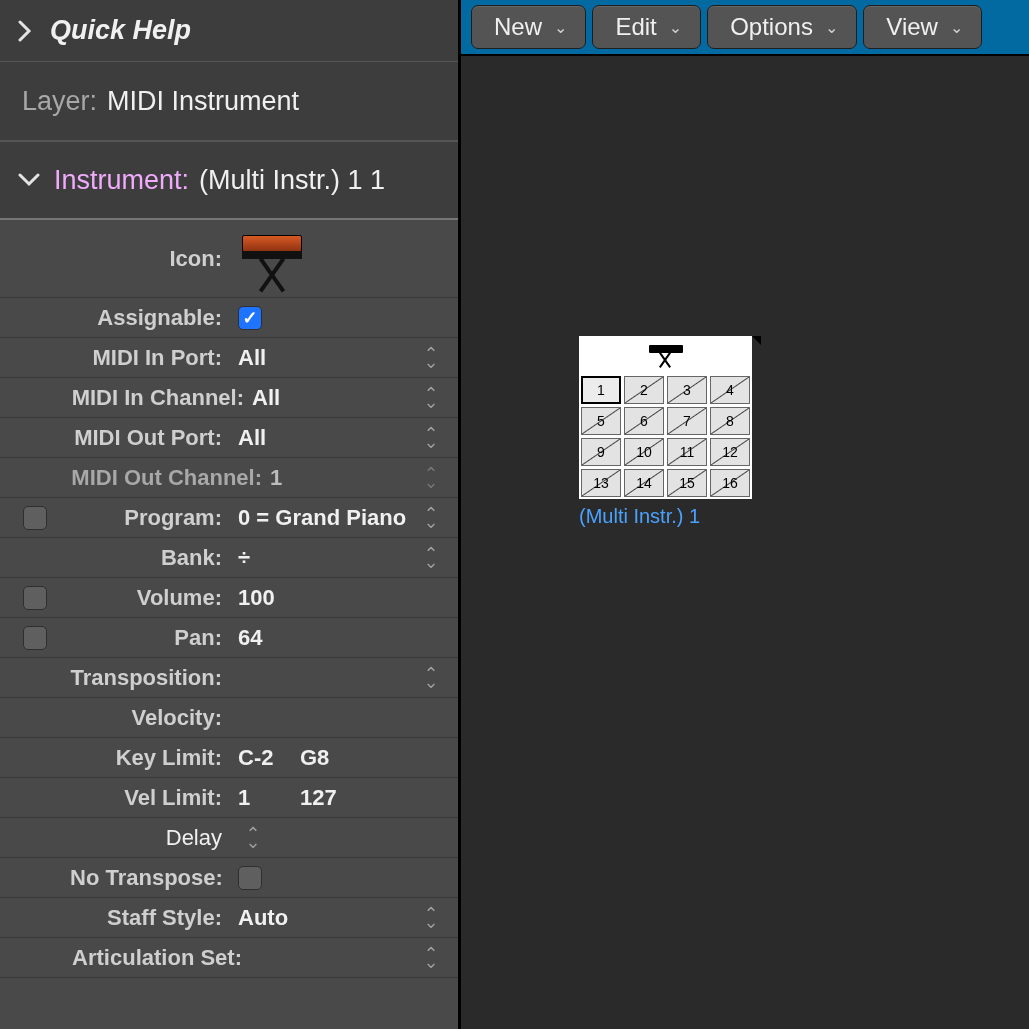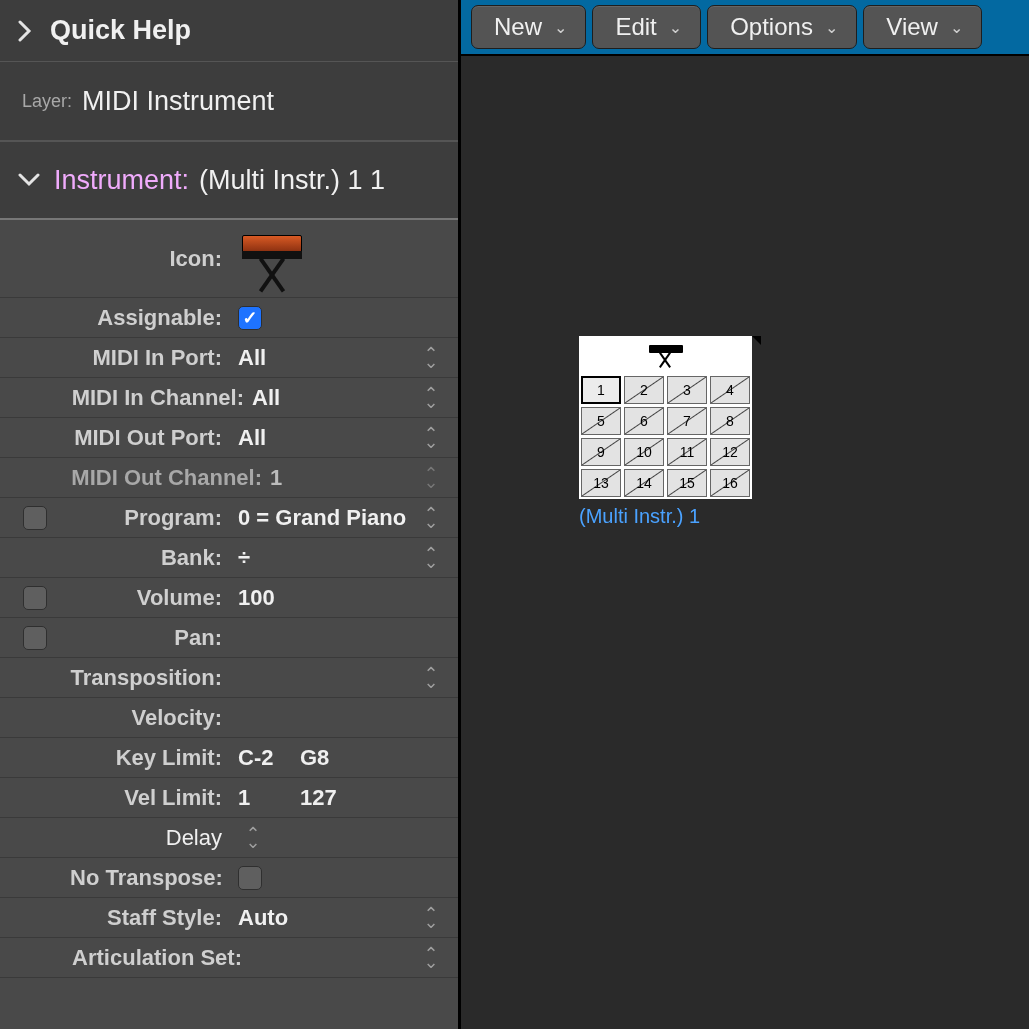--- a/index.html
+++ b/index.html
@@ -3,24 +3,24 @@
 <meta charset="utf-8">
 <style>
   * { box-sizing: border-box; margin: 0; padding: 0; font-family: -apple-system, "Helvetica Neue", Arial, sans-serif; }
   html, body { width: 1029px; height: 1029px; background: #2a2a2a; color: #d9d9d9; overflow: hidden; }
   .app { display: flex; width: 100%; height: 100%; }
 
   
   .inspector { width: 461px; height: 100%; border-right: 3px solid #000; background: #3d3d3d; display: flex; flex-direction: column; }
   .qh-row { height: 62px; display: flex; align-items: center; padding: 0 18px; border-bottom: 1px solid #555; background: #3d3d3d; }
   .qh-row .caret { margin-right: 18px; color: #e4e4e4; }
-  .qh-title { font-size: 27px; font-weight: 600; color: #f0f0f0; }
+  .qh-title { font-size: 27px; font-weight: 600; color: #f0f0f0; font-style: italic; }
 
   .layer-row { height: 80px; display: flex; align-items: center; padding: 0 22px; border-bottom: 2px solid #555; }
-  .layer-label { font-size: 18px; color: #a8a8a8; }
+  .layer-label { font-size: 27px; color: #a8a8a8; }
   .layer-value { font-size: 27px; color: #f0f0f0; margin-left: 10px; }
 
   .instr-row { height: 78px; display: flex; align-items: center; padding: 0 18px; border-bottom: 2px solid #777; background: #3d3d3d; }
   .instr-row .caret { margin-right: 14px; color: #e4e4e4; }
   .instr-label { font-size: 27px; color: #f0abfc; }
   .instr-value { font-size: 27px; color: #f0f0f0; margin-left: 10px; }
 
   .params { flex: 1; background: #494949; }
   .prow { display: flex; align-items: center; height: 40px; border-bottom: 1px solid #3a3a3a; font-size: 22px; }
   .prow.tall { height: 78px; }
@@ -204,20 +204,23 @@
         <div class="pvalue">
             <span>100</span>
           </div>
       </div>
 
       <div class="prow">
         <div class="pcheck-gutter">
             <div class="checkbox"></div>
           </div>
         <div class="plabel">Pan:</div>
+        <div class="pvalue">
+            <span>64</span>
+          </div>
       </div>
 
       <div class="prow">
         <div class="pcheck-gutter"></div>
         <div class="plabel">Transposition:</div>
         <div class="pvalue"></div>
         <div class="spinners">
             <span>⌃</span>
             <span>⌄</span>
           </div>

